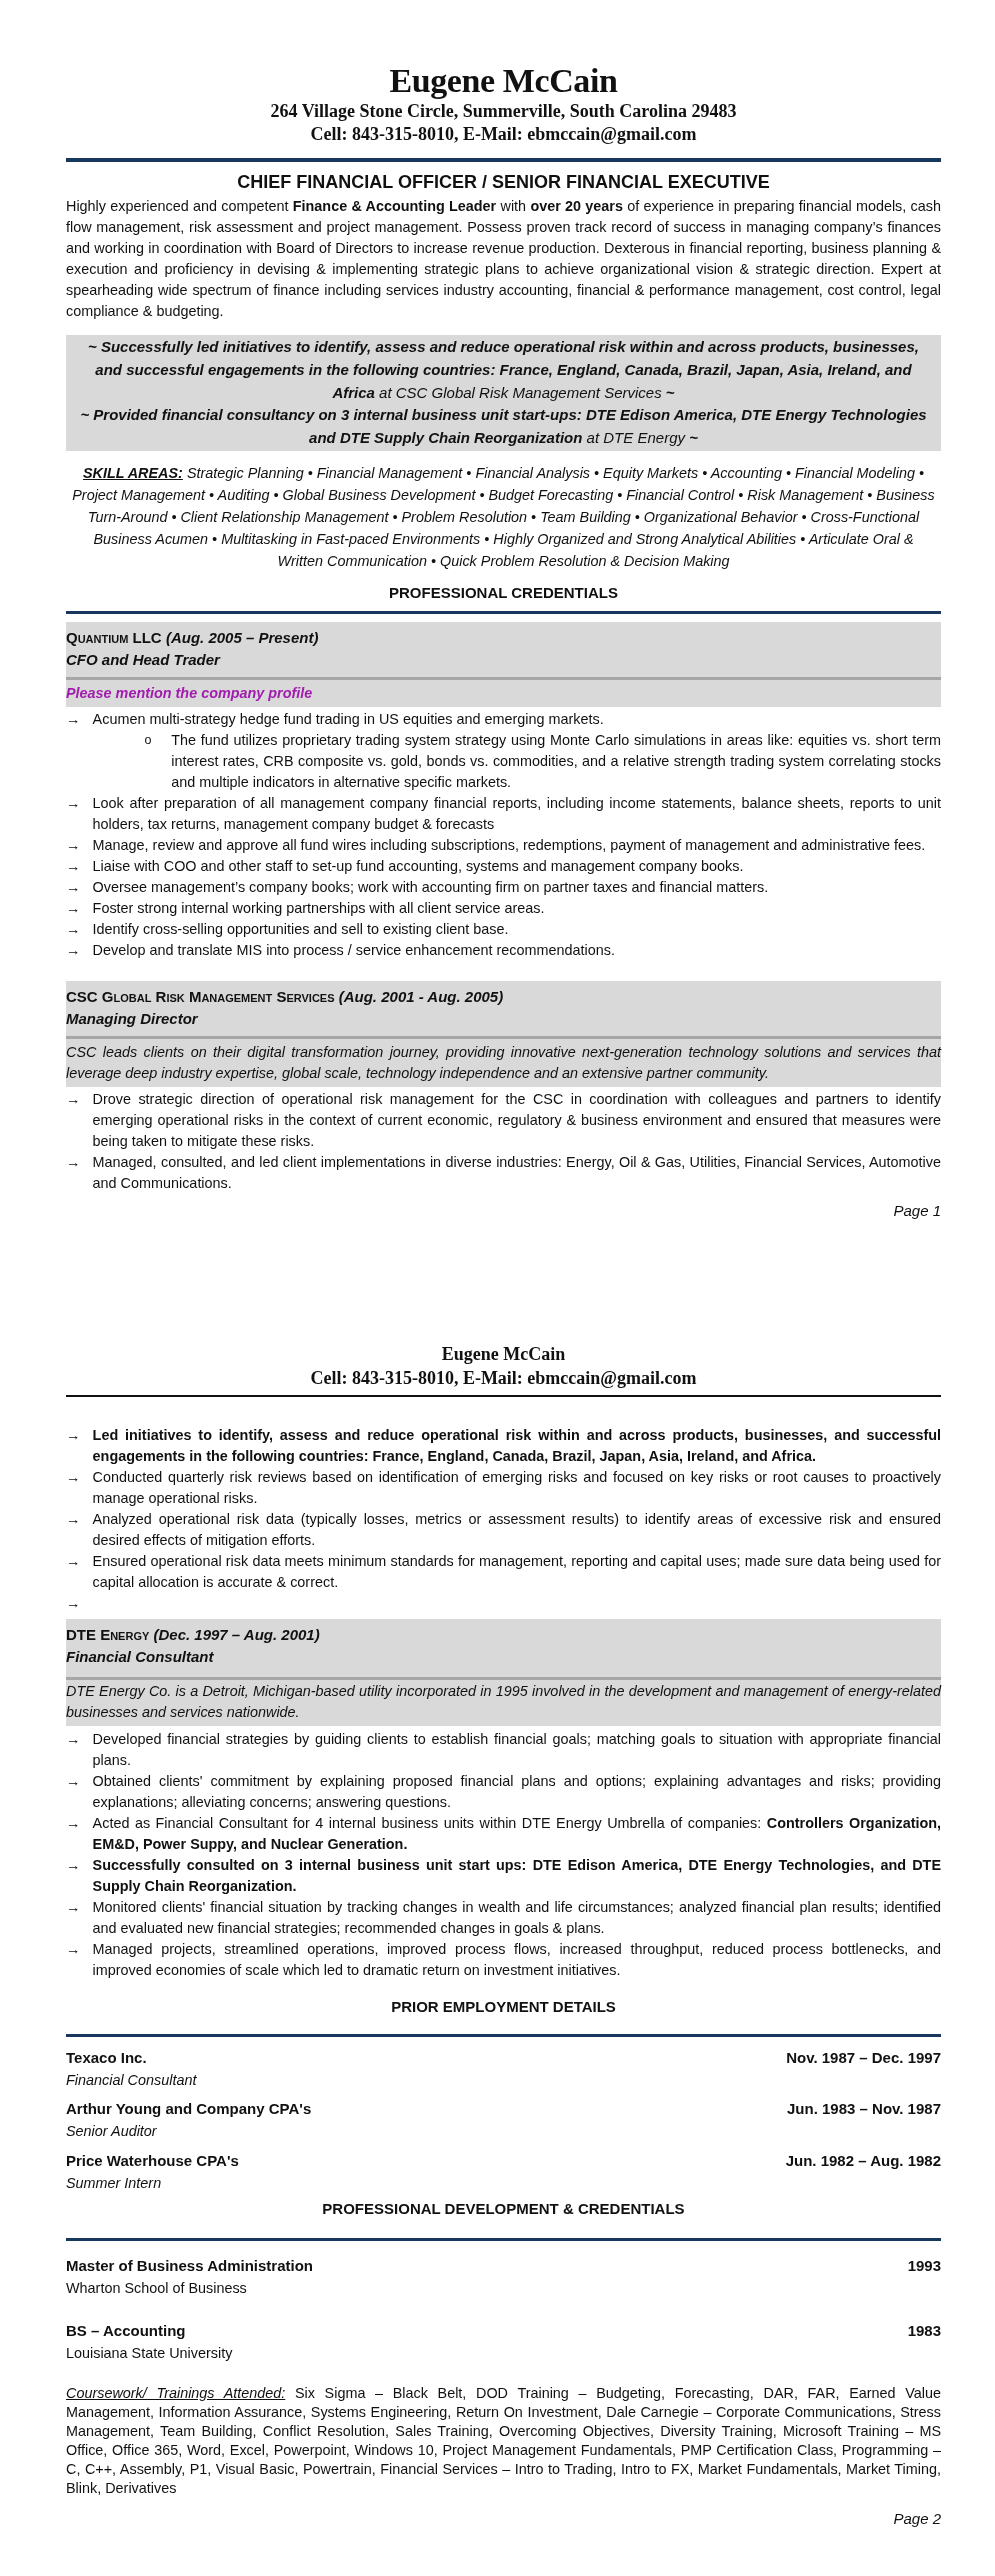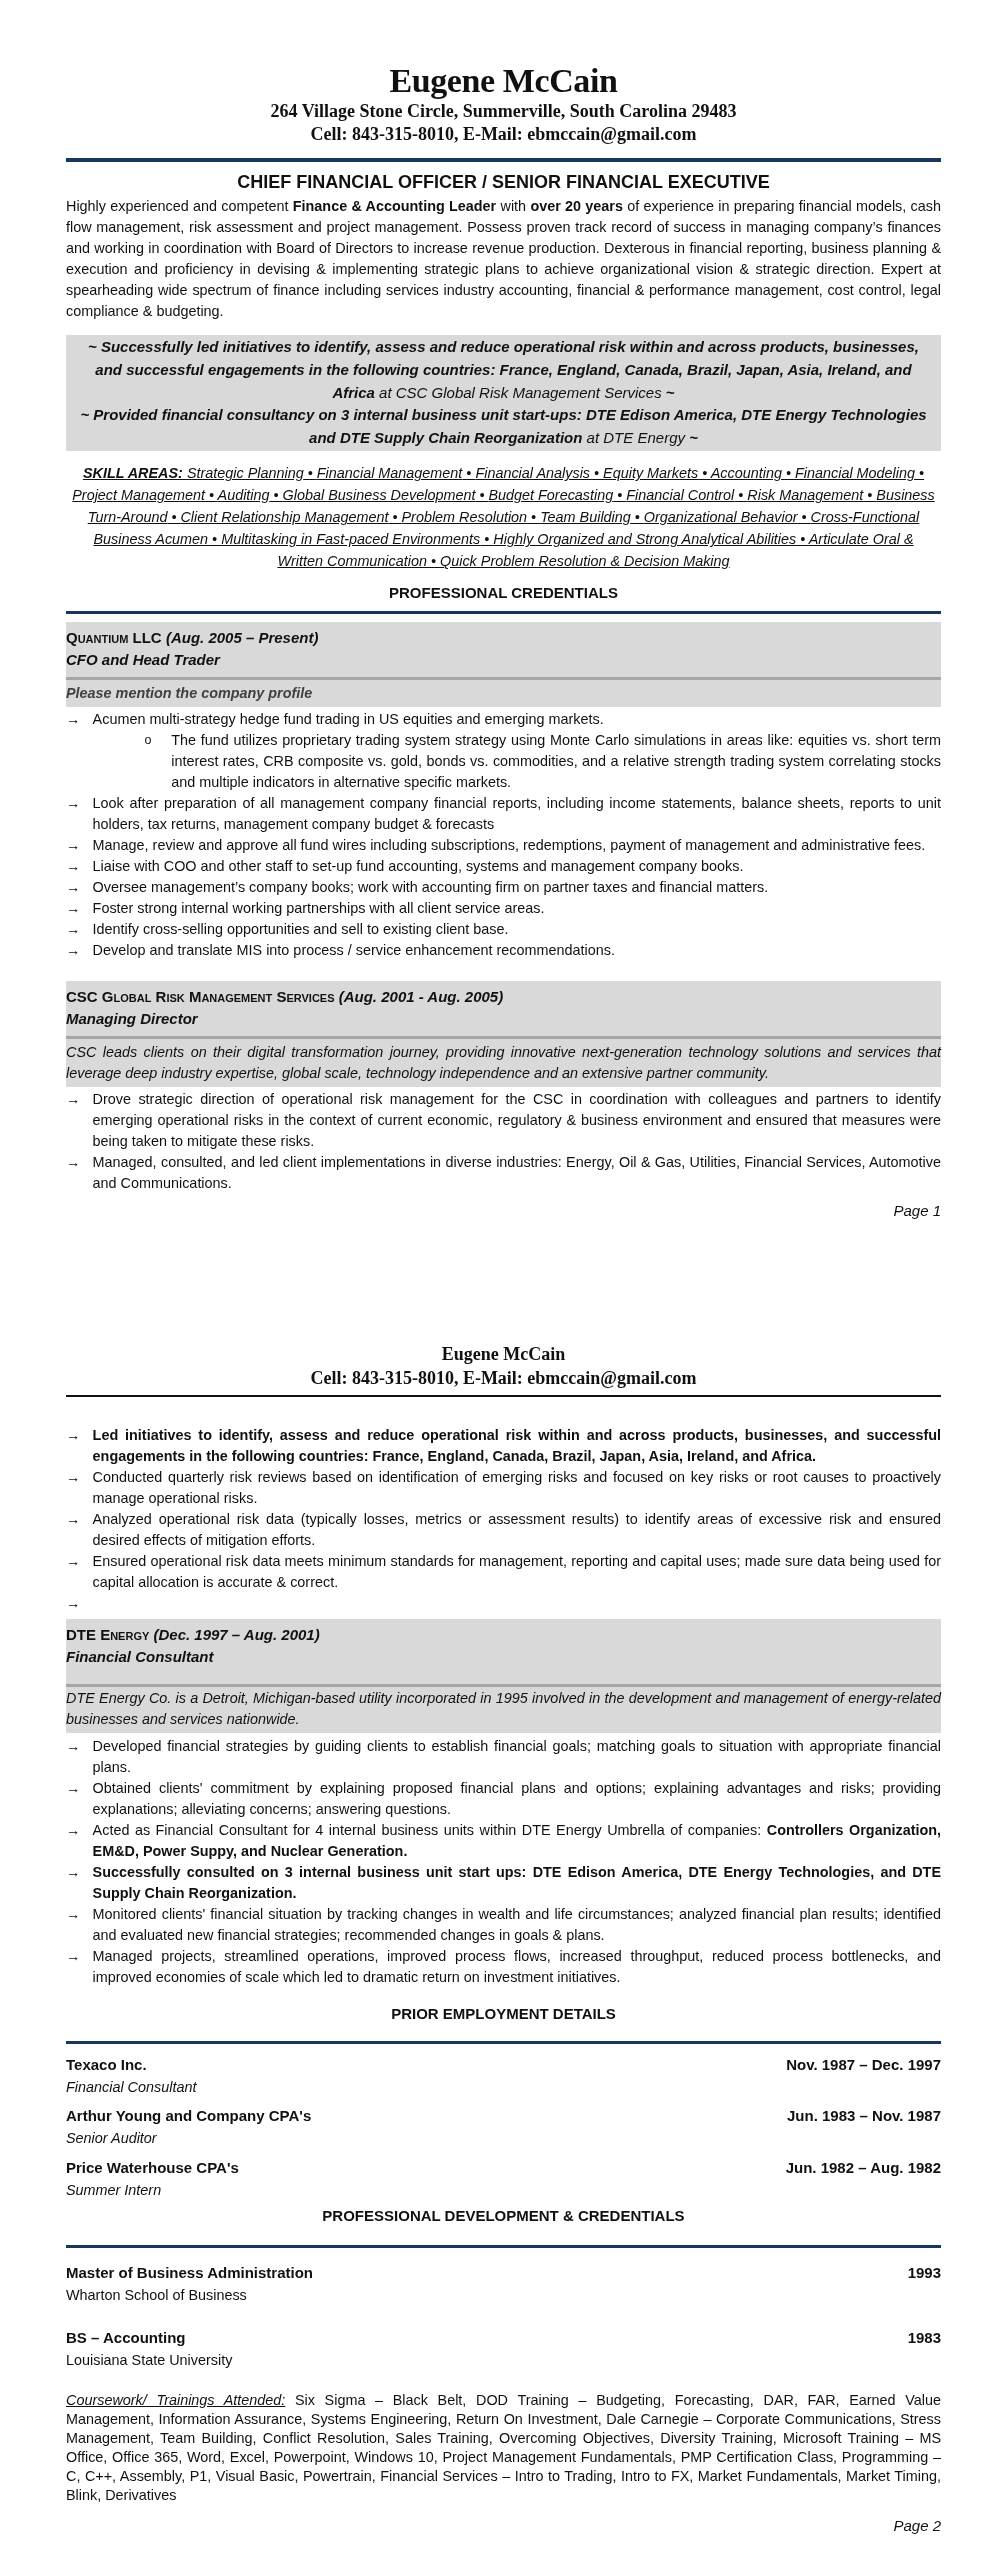--- a/index.html
+++ b/index.html
@@ -13,29 +13,29 @@
   .addr  { font-size: 18px; font-weight: bold; line-height: 23.4px; text-align: center; }
   .rule-blue { height: 3.9px; background: #17375e; }
   .rule-black { height: 1.6px; background: #111; }
   .h-title { font-size: 18px; font-weight: bold; line-height: 23.4px; }
   .sec-h { font-size: 15px; font-weight: bold; line-height: 20.3px; text-align: center; }
   p.just, .just { text-align: justify; font-size: 14.4px; line-height: 21px; }
   .grey-box { background: #d9d9d9; }
   .hl { padding: 1.6px 9.4px; text-align: center; font-size: 15px; line-height: 22.7px;
         font-style: italic; font-weight: bold; }
   .hl .norm { font-weight: normal; }
-  .skills { font-size: 14.4px; line-height: 22px; font-style: italic; text-align: center; padding: 0 6.2px; text-decoration: underline; }
+  .skills { font-size: 14.4px; line-height: 22px; font-style: italic; text-align: center; padding: 0 6.2px; }
   .skills .lbl { font-weight: bold; text-decoration: underline; }
   .job-head { padding: 4.7px 0 6.2px 0; font-size: 15px; line-height: 22px; }
   .job-head .co { font-weight: bold; font-variant: small-caps; }
   .job-head .dt { font-weight: bold; font-style: italic; }
   .job-head .role { font-weight: bold; font-style: italic; }
   .grey-rule { height: 3.1px; background: #a6a6a6; }
   .job-profile { padding: 3.1px 0 3.1px 0; font-style: italic; font-size: 14.4px; line-height: 21px; text-align: justify; }
-  .job-profile.blue { color: #404040; font-weight: bold; }
+  .job-profile.blue { color: #a21caf; font-weight: bold; }
   ul.arrows { list-style: none; }
   ul.arrows li { position: relative; padding-left: 26.6px; font-size: 14.4px; line-height: 21px; text-align: justify; }
   ul.arrows li .arr { position: absolute; left: 0; top: 0; width: 23.4px; }
   ul.arrows li.bold { font-weight: bold; }
   ul.sub { list-style: none; margin-left: 78px; }
   ul.sub li { position: relative; padding-left: 26.6px; font-size: 14.4px; line-height: 21px; text-align: justify; }
   ul.sub li .circ { position: absolute; left: 0; top: 0; font-size: 12.5px; }
   .pageno { text-align: right; font-style: italic; font-size: 15px; line-height: 20.3px; }
   .row2 { display: flex; justify-content: space-between; font-size: 15px; line-height: 22px; gap: 24px; }
   .row2 .b { font-weight: bold; }
@@ -117,21 +117,21 @@
 
   <ul class="arrows" style="margin-top:28px;">
     <li class="bold"><span class="arr" style="font-weight:normal;">→</span><span>Led initiatives to identify, assess and reduce operational risk within and across products, businesses, and successful engagements in the following countries: France, England, Canada, Brazil, Japan, Asia, Ireland, and Africa.</span></li>
     <li><span class="arr">→</span><span>Conducted quarterly risk reviews based on identification of emerging risks and focused on key risks or root causes to proactively manage operational risks.</span></li>
     <li><span class="arr">→</span><span>Analyzed operational risk data (typically losses, metrics or assessment results) to identify areas of excessive risk and ensured desired effects of mitigation efforts.</span></li>
     <li><span class="arr">→</span><span>Ensured operational risk data meets minimum standards for management, reporting and capital uses; made sure data being used for capital allocation is accurate &amp; correct.</span></li>
     <li><span class="arr">→</span></li>
   </ul>
 
   <div class="grey-box" style="margin-top:26.6px;">
-    <div class="job-head" style="padding-bottom:16px;">
+    <div class="job-head" style="padding-bottom:9px;">
       <div><span class="co">DTE Energy</span> <span class="dt">(Dec. 1997 – Aug. 2001)</span></div>
       <div class="role">Financial Consultant</div>
     </div>
     <div class="grey-rule"></div>
     <div class="job-profile" style="padding-top:1px;">DTE Energy Co. is a Detroit, Michigan-based utility incorporated in 1995 involved in the development and management of energy-related businesses and services nationwide.</div>
   </div>
   <ul class="arrows" style="margin-top:3.1px;">
     <li><span class="arr">→</span><span>Developed financial strategies by guiding clients to establish financial goals; matching goals to situation with appropriate financial plans.</span></li>
     <li><span class="arr">→</span><span>Obtained clients' commitment by explaining proposed financial plans and options; explaining advantages and risks; providing explanations; alleviating concerns; answering questions.</span></li>
     <li><span class="arr">→</span><span>Acted as Financial Consultant for 4 internal business units within DTE Energy Umbrella of companies: </span><b>Controllers Organization, EM&amp;D, Power Suppy, and Nuclear Generation.</b></li>

